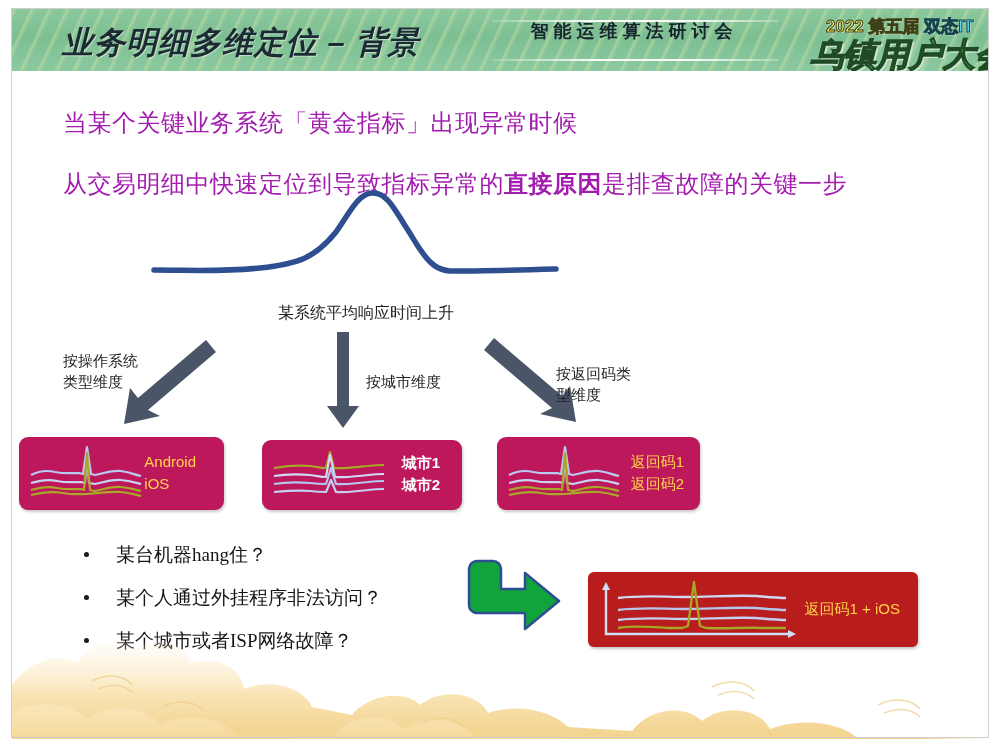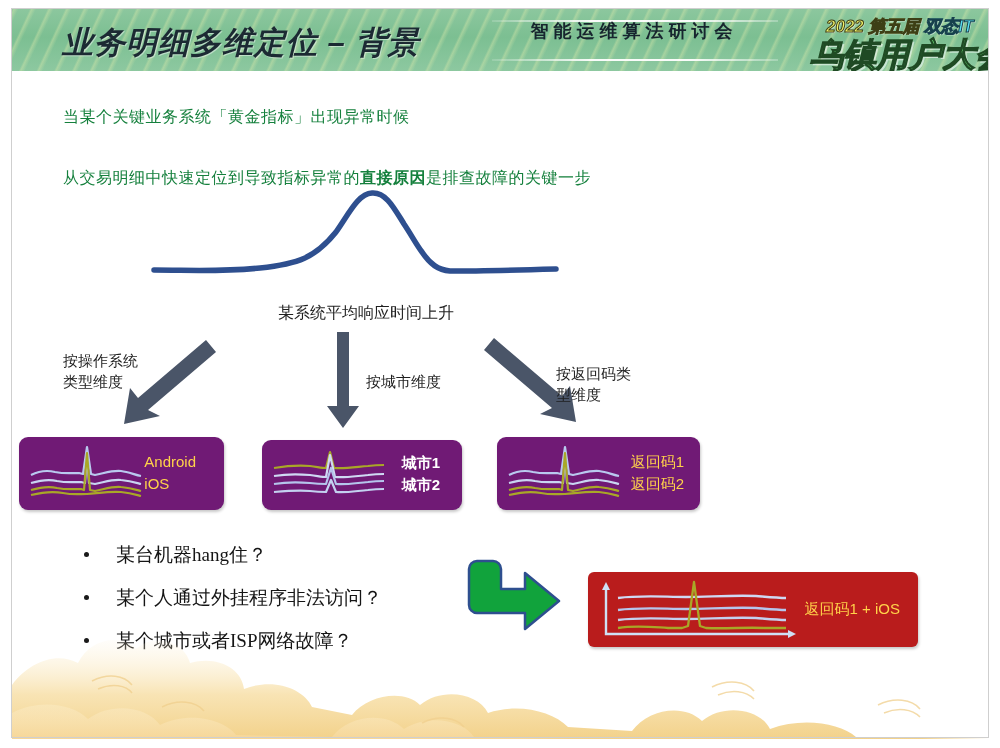--- a/index.html
+++ b/index.html
@@ -83,21 +83,20 @@
   .logo {
     position: absolute;
     left: 798px; top: 4px;
     width: 176px; height: 58px;
   }
   .logo-l1 {
     position: absolute;
     left: 16px; top: 2px;
     font-size: 17px;
     font-weight: bold;
-    font-style: italic;
     letter-spacing: 0px;
     white-space: nowrap;
     color: #f2f36a;
     -webkit-text-stroke: 1px #3d3f16;
     text-shadow: 1px 1px 0 rgba(255,255,255,0.5);
   }
   .logo-l1 .hl { color: #59e0f5; -webkit-text-stroke: 1px #17414d; }
   .logo-l2 {
     position: absolute;
     left: 0px; top: 20px;
@@ -109,22 +108,22 @@
     color: #58dff4;
     -webkit-text-stroke: 1.2px #1d4b57;
     text-shadow: 2px 2px 0 rgba(255,255,255,0.55);
   }
   .logo-l2 .gl { color: #6fe07a; -webkit-text-stroke: 1.2px #1f4a24; }
 
   
   .para {
     position: absolute;
     font-family: Liberation Sans, sans-serif;
-    font-size: 16px;
-    color: #15803d;
+    font-size: 24px;
+    color: #a21caf;
     white-space: nowrap;
     letter-spacing: 0.5px;
   }
   .para.p1 { left: 63px; top: 107px; }
   .para.p2 { left: 63px; top: 168px; }
   .para b { font-weight: bold; }
 
   
   .curve-svg {
     position: absolute;
@@ -153,21 +152,21 @@
     white-space: nowrap;
   }
   .arrow-label.la { left: 63px; top: 350px; }
   .arrow-label.lb { left: 366px; top: 371px; }
   .arrow-label.lc { left: 556px; top: 363px; }
 
   
   .card {
     position: absolute;
     border-radius: 9px;
-    background: #701a75;
+    background: #be185d;
     box-shadow: 1px 2px 3px rgba(0,0,0,0.22);
     overflow: hidden;
   }
   .card.c1 { left: 19px;  top: 437px; width: 205px; height: 73px; }
   .card.c2 { left: 262px; top: 440px; width: 200px; height: 70px; }
   .card.c3 { left: 497px; top: 437px; width: 203px; height: 73px; }
 
   .card-spark { position: absolute; left: 6px; top: 6px; }
   .card-labels {
     position: absolute;

